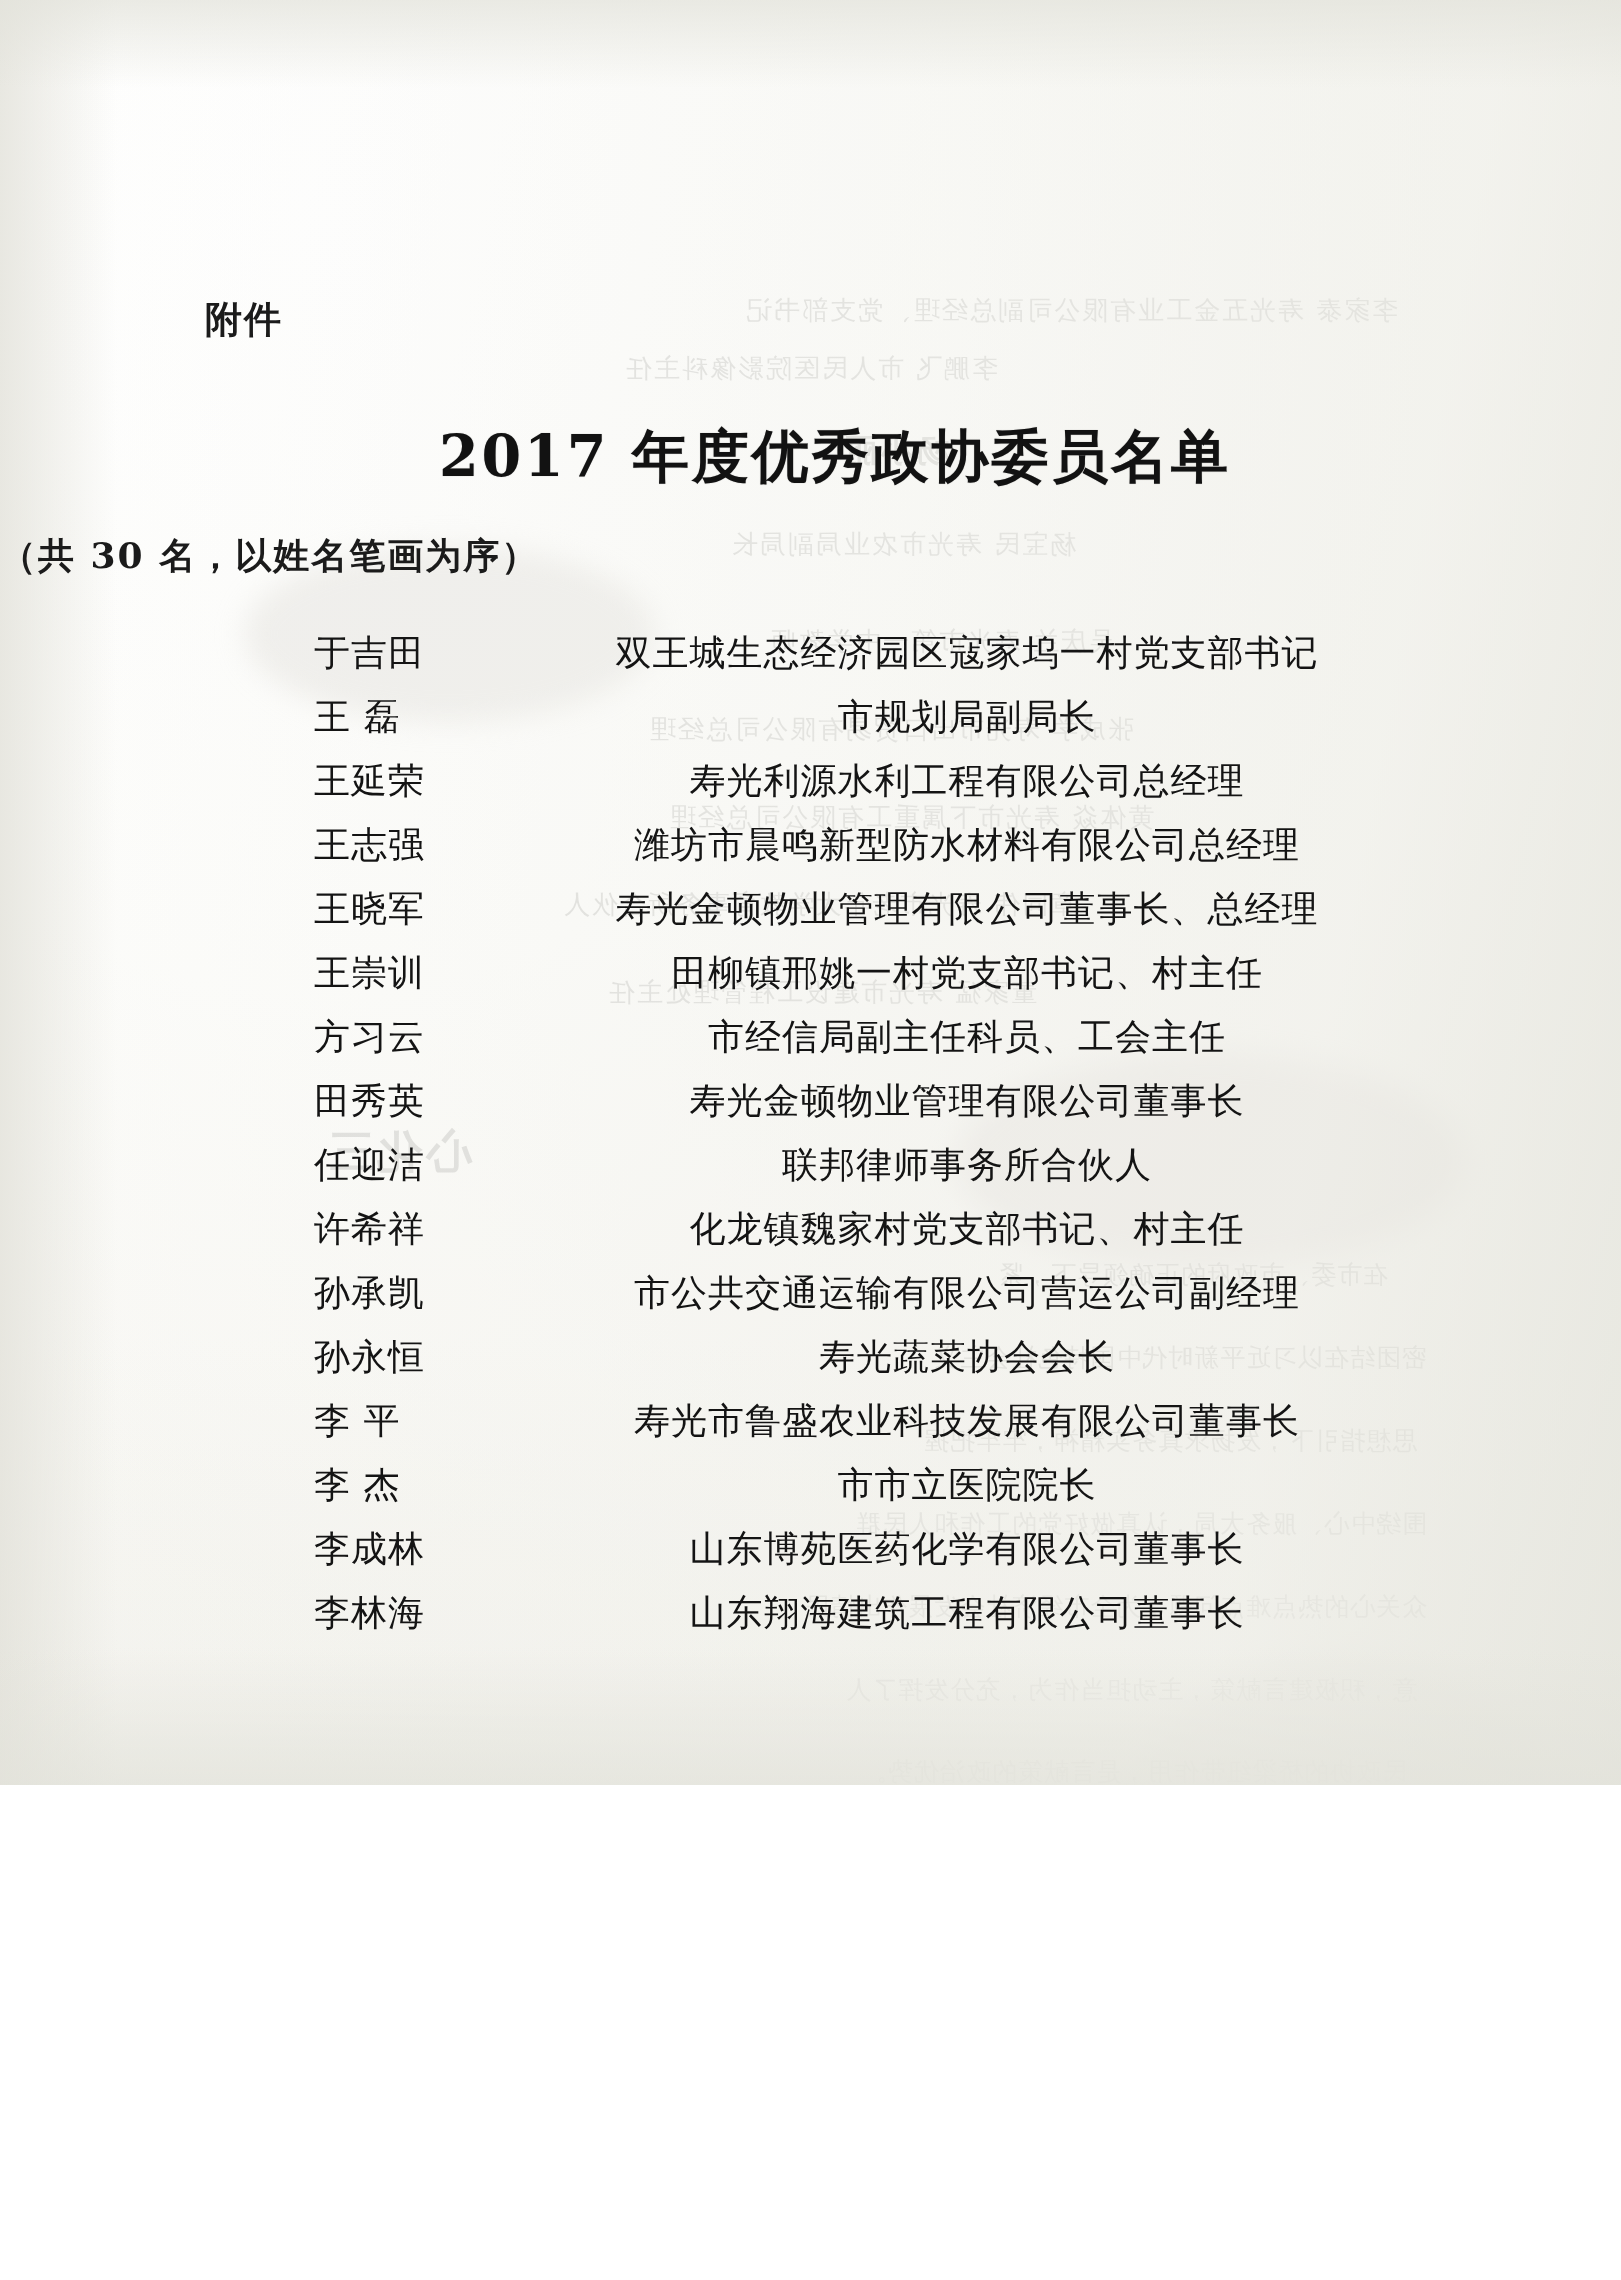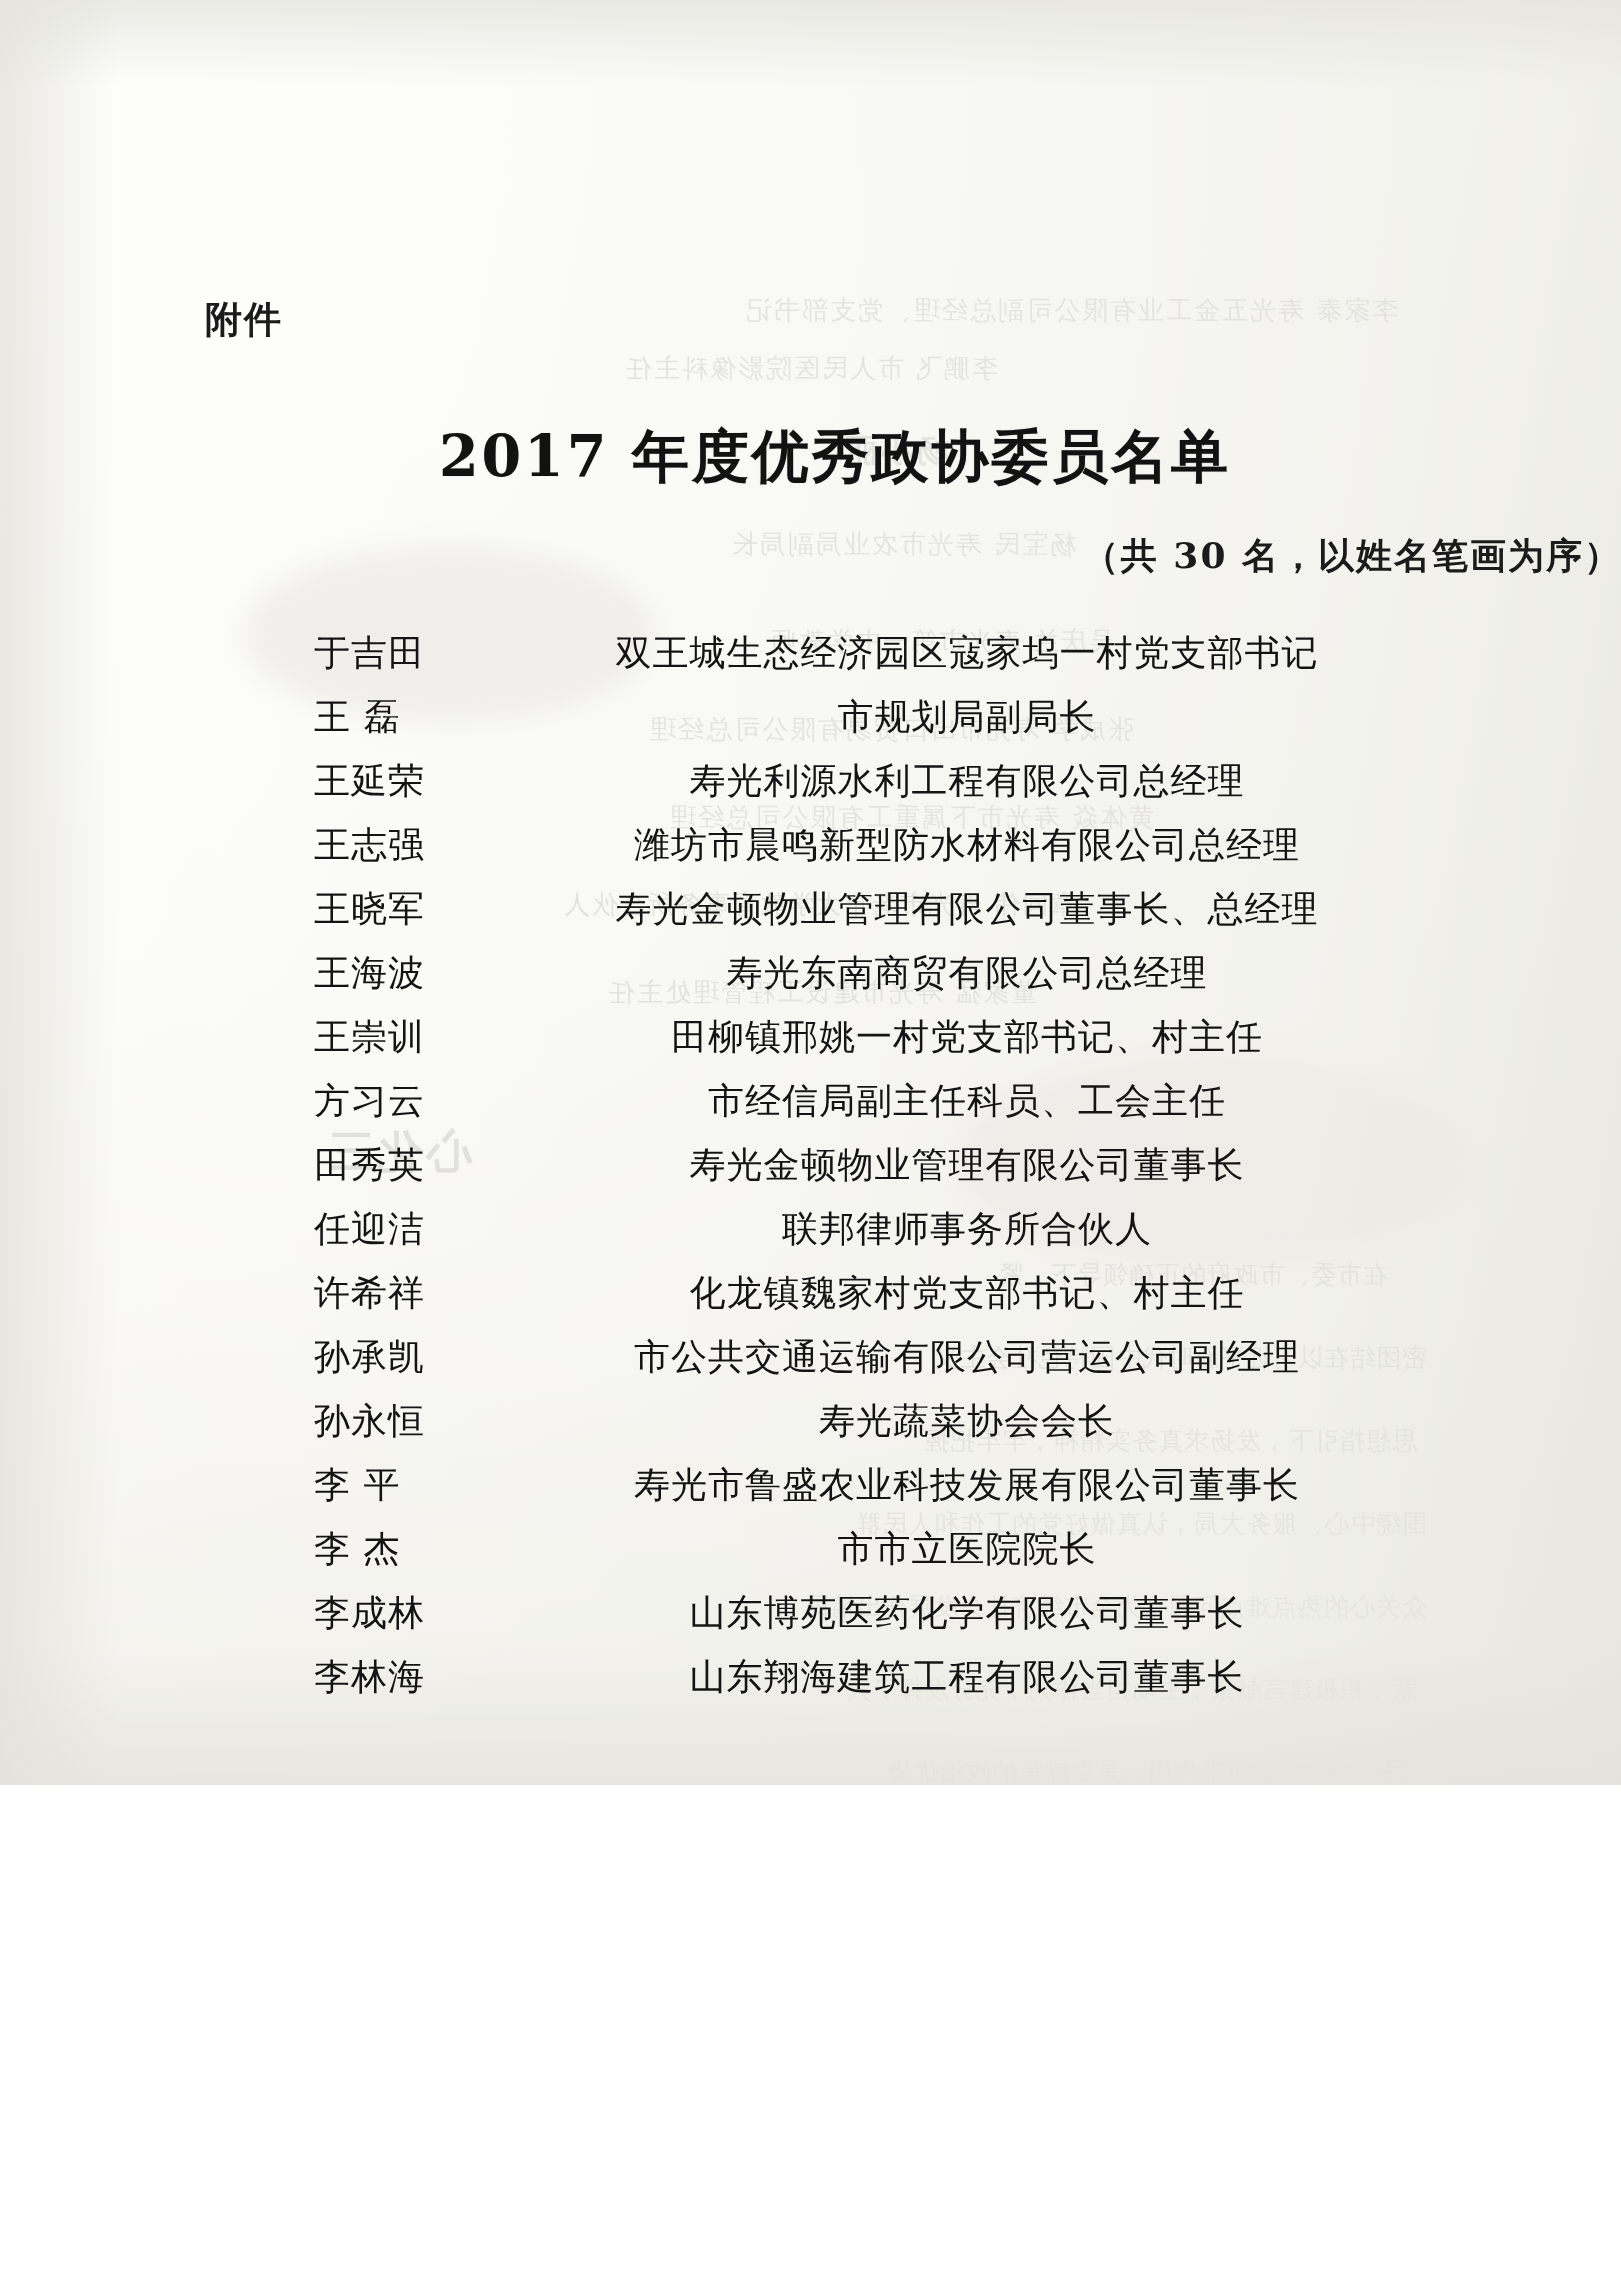--- a/index.html
+++ b/index.html
@@ -123,21 +123,21 @@
     font-family: "DejaVu Serif", "Liberation Serif", serif;
     text-shadow: 0 0 1px rgba(0,0,0,0.35);
     padding-left: 48px;
   }
 
   .doc-subtitle {
     position: absolute;
     left: 0;
     right: 0;
     top: 532px;
-    text-align: right;
+    text-align: left;
     font-size: 36px;
     font-weight: bold;
     letter-spacing: 2px;
     color: #1b1b1b;
     font-family: "DejaVu Serif", "Liberation Serif", serif;
   }
 
   .list {
     position: absolute;
     left: 293px;
@@ -242,24 +242,20 @@
         </div>
         <div class="list-item">
           <span class="item-name">王志强</span>
           <span class="item-title">潍坊市晨鸣新型防水材料有限公司总经理</span>
         </div>
         <div class="list-item">
           <span class="item-name">王晓军</span>
           <span class="item-title">寿光金顿物业管理有限公司董事长、总经理</span>
         </div>
         <div class="list-item">
-          <span class="item-name">王海波</span>
-          <span class="item-title">寿光东南商贸有限公司总经理</span>
-        </div>
-        <div class="list-item">
           <span class="item-name">王崇训</span>
           <span class="item-title">田柳镇邢姚一村党支部书记、村主任</span>
         </div>
         <div class="list-item">
           <span class="item-name">方习云</span>
           <span class="item-title">市经信局副主任科员、工会主任</span>
         </div>
         <div class="list-item">
           <span class="item-name">田秀英</span>
           <span class="item-title">寿光金顿物业管理有限公司董事长</span>

